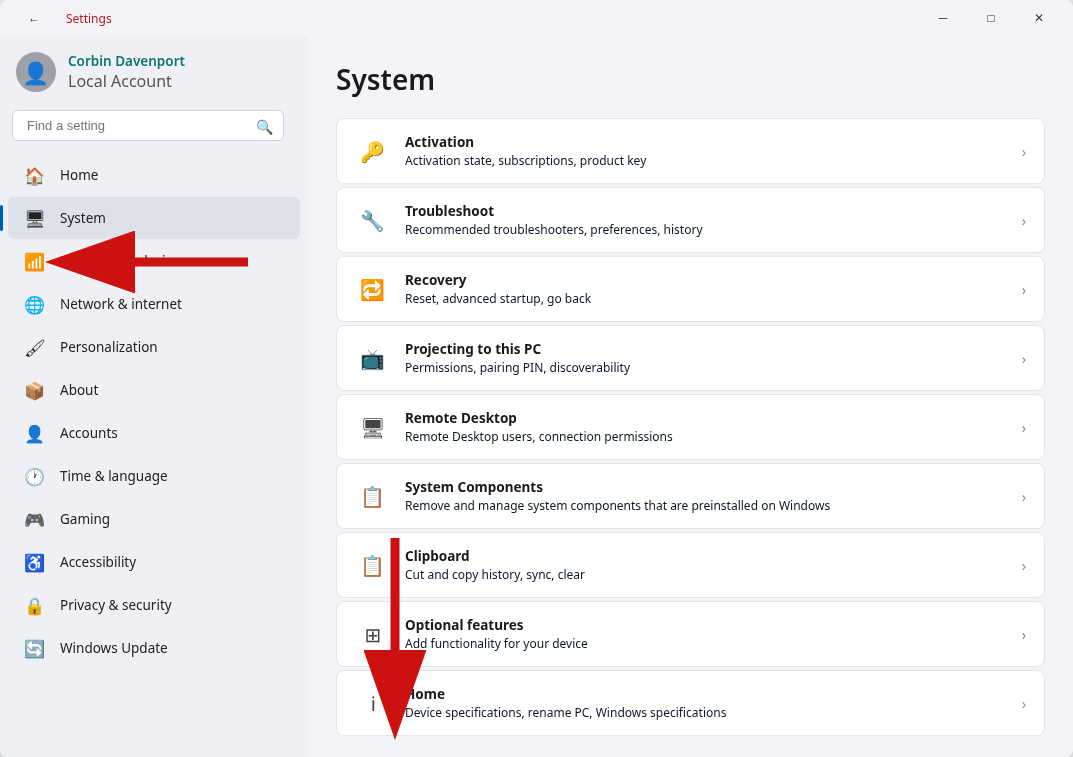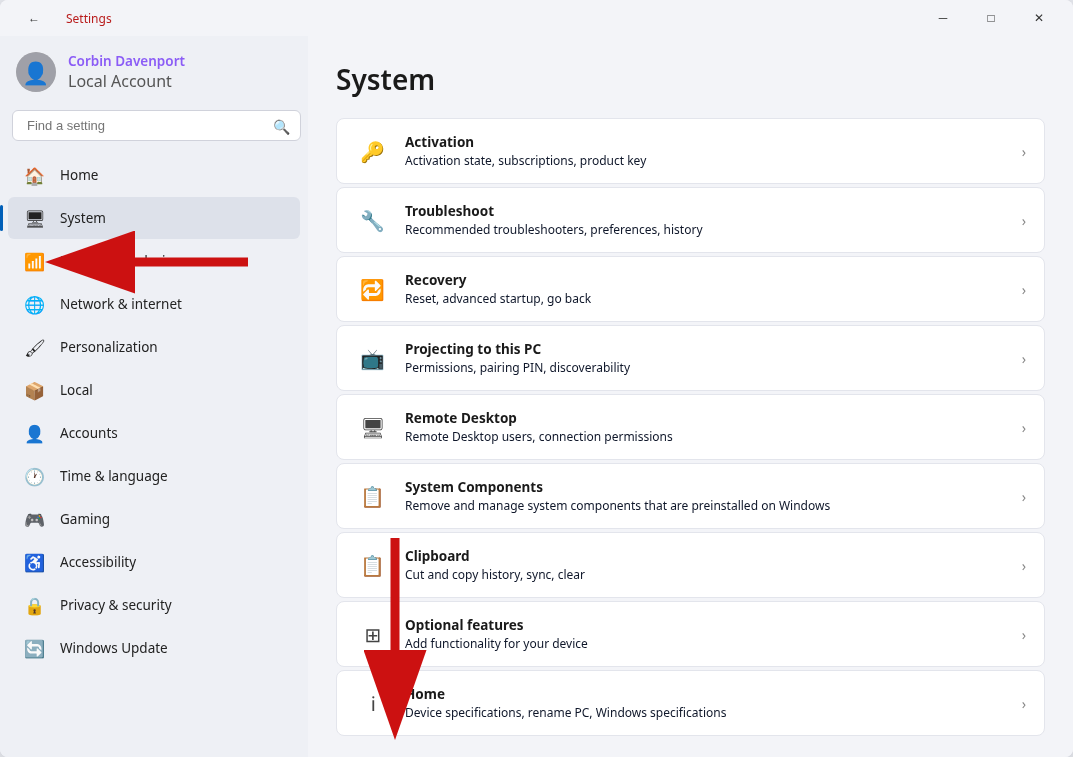--- a/index.html
+++ b/index.html
@@ -105,28 +105,28 @@
       align-items: center;
       justify-content: center;
     }
     .avatar-icon {
       font-size: 22px;
       color: #e0e0e0;
     }
     .user-info .user-name {
       font-size: 13.5px;
       font-weight: 600;
-      color: #8b5cf6;
+      color: #0f766e;
     }
     .user-info .user-type {
       font-size: 16px;
       color: #555;
     }
     .search-box {
-      margin: 4px 7px 8px 12px;
+      margin: 4px 24px 8px 12px;
       position: relative;
       border-radius: 13px;
     }
     .search-box input {
       width: 100%;
       padding: 7px 36px 7px 14px;
       border-radius: 6px;
       border: 1px solid #d0d2db;
       background: #fff;
       font-size: 13px;
@@ -302,21 +302,21 @@
             <li class="nav-item">
     <span class="nav-icon">🌐</span>
     <span>Network &amp; internet</span>
   </li>
             <li class="nav-item">
     <span class="nav-icon">🖌</span>
     <span>Personalization</span>
   </li>
             <li class="nav-item">
     <span class="nav-icon">📦</span>
-    <span>Local</span>
+    <span>About</span>
   </li>
             <li class="nav-item">
     <span class="nav-icon">👤</span>
     <span>Accounts</span>
   </li>
             <li class="nav-item">
     <span class="nav-icon">🕐</span>
     <span>Time &amp; language</span>
   </li>
             <li class="nav-item">

